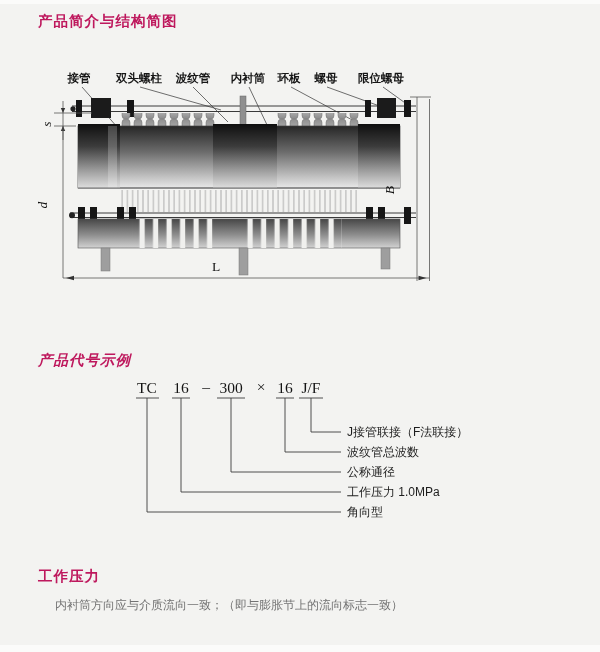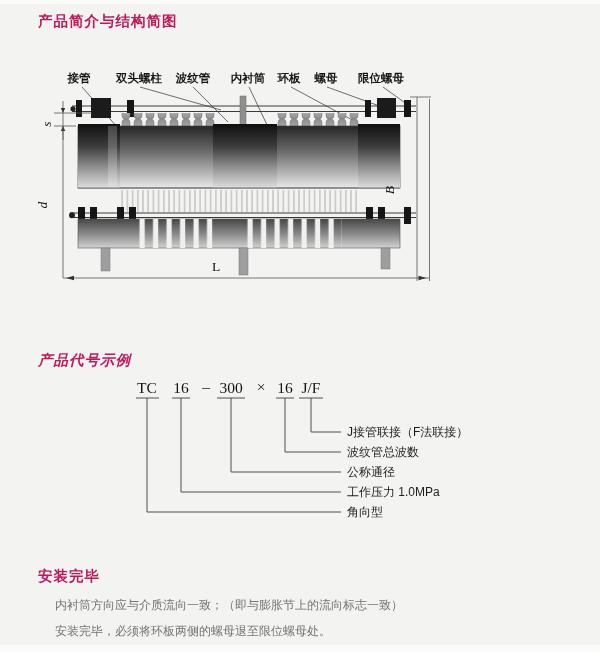--- a/index.html
+++ b/index.html
@@ -203,18 +203,17 @@
 
   <g>
     <text class="legend-label" x="347" y="436">J接管联接（F法联接）</text>
     <text class="legend-label" x="347" y="456">波纹管总波数</text>
     <text class="legend-label" x="347" y="476">公称通径</text>
     <text class="legend-label" x="347" y="496">工作压力 1.0MPa</text>
     <text class="legend-label" x="347" y="516">角向型</text>
   </g>
 </svg>
 
-<div class="sec-title" style="top:567px;">安装完毕</div>
+<div class="sec-title" style="top:567px;">工作压力</div>
 
 <div class="install-text">
   <div>内衬筒方向应与介质流向一致；（即与膨胀节上的流向标志一致）</div>
-  <div>安装完毕，必须将环板两侧的螺母退至限位螺母处。</div>
 </div>
 
 </body></html>

